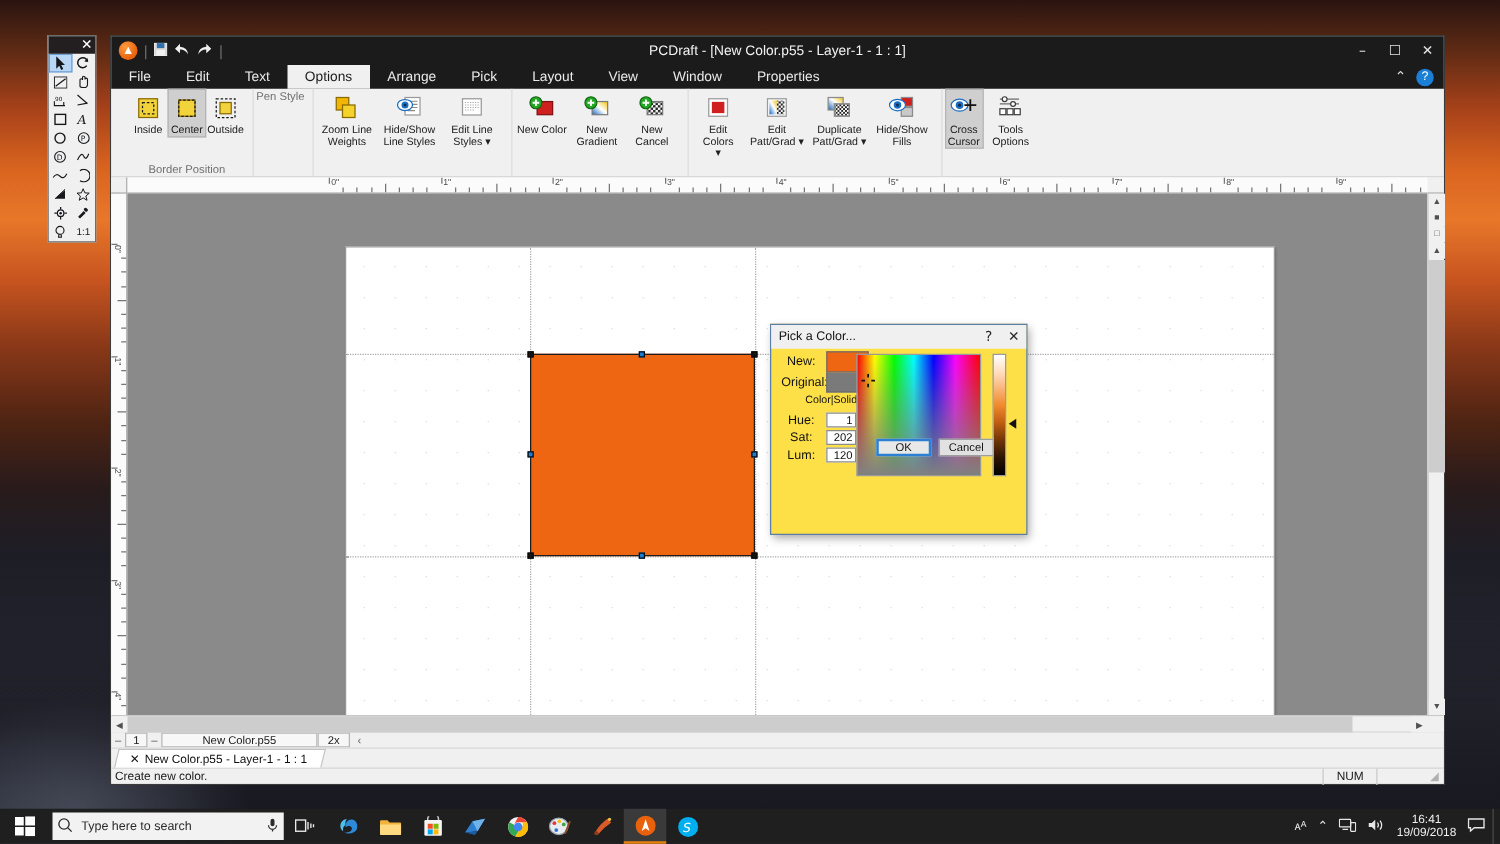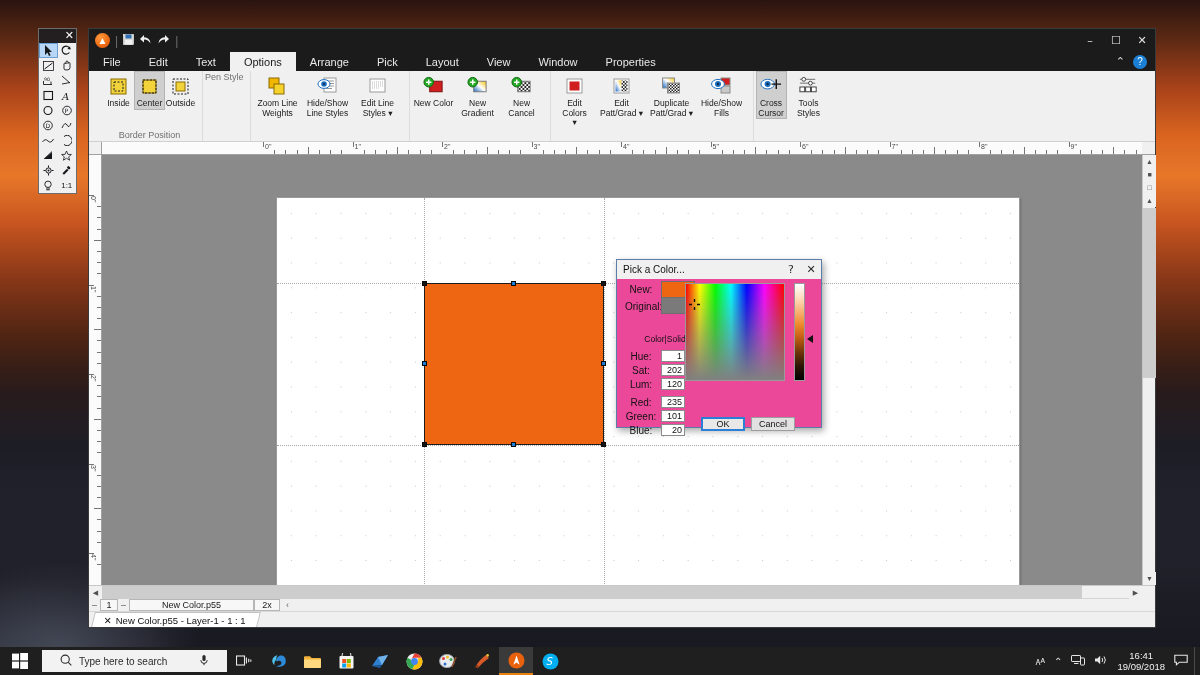--- a/index.html
+++ b/index.html
@@ -199,39 +199,39 @@
     height:13px; background:#f0f0f0; display:flex; align-items:center;
     font-size:9.5px; color:#1a1a1a; padding-left:3px; border-top:1px solid #d4d4d4; flex:none;
   }
   #statusright { margin-left:auto; display:flex; align-items:center; }
   .sb-sec { border-left:1px solid #c9c9c9; padding:0 10px; height:13px; line-height:13px; }
   #grip { width:14px; height:13px; position:relative; }
 
   
   #dialog {
     position:absolute; left:616px; top:259px; width:206px; height:169px;
-    background:#ec4899; border:1px solid #5a7ea8;
+    background:#fde047; border:1px solid #5a7ea8;
     box-shadow: 2px 3px 7px rgba(0,0,0,.35);
     font-size:9.5px; color:#111;
   }
   #dlg-title { height:19px; display:flex; align-items:center; padding-left:6px;
                background:#f0f0f0; position:relative; font-size:10px; }
   #dlg-btns { margin-left:auto; display:flex; }
   .dbtn { width:20px; height:18px; display:flex; align-items:center; justify-content:center;
           font-size:11px; color:#2b2b2b; font-family:"DejaVu Sans",sans-serif; }
   #dlg-body { position:relative; padding: 2px 8px 0; }
   .fld-row { display:flex; align-items:center; gap:4px; margin-bottom:2px; }
   .fld-lbl { width:32px; text-align:center; font-size:10px; color:#111; }
   .fld-box {
     width:24px; height:12px; background:#fff; border:1px solid #8c8c8c;
     font-size:9px; text-align:right; padding-right:2px; line-height:11px; color:#111;
   }
   #swatch-new { width:34px; height:17px; background:#ee6611; border:1px solid #6e6e6e; }
   #swatch-old { width:34px; height:16px; background:#7a7a7a; border:1px solid #6e6e6e; border-top:none;}
-  #colorsolid { font-size:8.5px; text-align:center; width:52px; margin-left:14px; color:#111;margin-top:20px; }
+  #colorsolid { font-size:8.5px; text-align:center; width:52px; margin-left:14px; color:#111; }
   #gradientbox {
     position:absolute; left:68px; top:4px; width:100px; height:98px;
     border:1px solid #9a9a9a;
     background:
       linear-gradient(to bottom, rgba(128,128,128,0) 0%, rgba(128,128,128,1) 100%),
       linear-gradient(to right,
         #ff0000 0%, #ffff00 14%, #00ff00 30%, #00ffff 46%,
         #0000ff 62%, #ff00ff 80%, #ff0000 100%);
   }
   #xhair { position:absolute; left:72px; top:20px; width:11px; height:11px; }
@@ -253,21 +253,21 @@
   .dlgbtn.default { border:2px solid #2b7fd4; background:#e8e8e8; }
 
   
   #taskbar {
     position:absolute; left:0; bottom:0; width:1200px; height:28px;
     background:#1f1f1f; display:flex; align-items:center;
   }
   #startbtn { width:40px; height:28px; display:flex;align-items:center;justify-content:center; }
   #searchbox {
     width:185px; height:22px; background:#f2f2f2; display:flex; align-items:center;
-    gap:7px; padding:0 18px; margin-left:2px; font-size:10px; color:#2b2b2b;
+    gap:7px; padding:0 4px; margin-left:2px; font-size:10px; color:#2b2b2b;
   }
   .tbicon { width:34px; height:28px; display:flex; align-items:center; justify-content:center; }
   .tbicon.active { background:#3a3a3a; border-bottom:2px solid #e8830e; }
   #tray { margin-left:auto; display:flex; align-items:center; gap:9px; padding-right:6px;
           color:#e6e6e6; font-size:10px; }
   #clock { text-align:center; line-height:11px; font-size:9.5px; color:#f0f0f0; }
   #showdesk { width:6px; height:28px; border-left:1px solid #4a4a4a; }
 </style>
 </head>
 <body>
@@ -411,20 +411,21 @@
             <path d="M1 5 L5 1 L5 3.3 Q11 3.6 11.5 9.5 Q9 5.4 5 5.6 L5 8.6 Z" fill="#f0f0f0"></path>
           </svg>
       </span>
       <span class="qat-btn">
         <svg width="13" height="11" viewBox="0 0 13 11">
             <path d="M12 5 L8 1 L8 3.3 Q2 3.6 1.5 9.5 Q4 5.4 8 5.6 L8 8.6 Z" fill="#f0f0f0"></path>
           </svg>
       </span>
       <span class="qsep">|</span>
     </div>
+    <div id="wintitle">PCDraft - [New Color.p55 - Layer-1 - 1 : 1]</div>
     <div id="wincontrols">
       <div class="wc">–</div>
       <div class="wc">☐</div>
       <div class="wc close">✕</div>
     </div>
   </div>
 
   <div id="menubar">
     <div class="mtab">File</div>
     <div class="mtab">Edit</div>
@@ -664,21 +665,21 @@
             <svg width="23" height="21" viewBox="0 0 23 21">
                 <path d="M2 3h16M2 7h16" stroke="#6a6a6a" stroke-width="1"></path>
                 <circle cx="6" cy="3" r="2" fill="#fff" stroke="#3a3a3a"></circle>
                 <circle cx="13" cy="7" r="2" fill="#fff" stroke="#3a3a3a"></circle>
                 <rect x="2" y="11" width="5" height="5" fill="#fff" stroke="#3a3a3a"></rect>
                 <rect x="8" y="11" width="5" height="5" fill="#fff" stroke="#3a3a3a"></rect>
                 <rect x="14" y="11" width="5" height="5" fill="#fff" stroke="#3a3a3a"></rect>
               </svg>
           </span>
           <span class="lbl">Tools
-Styles</span>
+Options</span>
         </div>
       </div>
       <div class="rgtitle"></div>
     </div>
   </div>
 
   <div id="workarea">
     <div id="ruler-row">
       <div id="corner"></div>
       <div id="hruler">
@@ -863,20 +864,32 @@
     <span style="padding:0 6px;color:#666">‹</span>
   </div>
 
   <div id="tabbar">
     <div class="doctab">
       <span>✕</span>
       <span>New Color.p55 - Layer-1 - 1 : 1</span>
     </div>
   </div>
 
+  <div id="statusbar">
+    <span>Create new color.</span>
+    <div id="statusright">
+      <span class="sb-sec">NUM</span>
+      <span class="sb-sec" style="width:40px"></span>
+      <span id="grip">
+        <svg width="12" height="12" viewBox="0 0 12 12">
+            <path d="M10 3 L10 10 L3 10 Z" fill="#b0b0b0"></path>
+          </svg>
+      </span>
+    </div>
+  </div>
 </div>
 
 <div id="dialog">
   <div id="dlg-title">
     <span>Pick a Color...</span>
     <div id="dlg-btns">
       <span class="dbtn">?</span>
       <span class="dbtn">✕</span>
     </div>
   </div>
@@ -901,34 +914,20 @@
       <div class="fld-row">
         <span class="fld-lbl">Sat:</span>
         <span class="fld-box">202</span>
       </div>
       <div class="fld-row">
         <span class="fld-lbl">Lum:</span>
         <span class="fld-box">120</span>
       </div>
     </div>
 
-    <div style="margin-top:6px">
-      <div class="fld-row">
-        <span class="fld-lbl">Red:</span>
-        <span class="fld-box">235</span>
-      </div>
-      <div class="fld-row">
-        <span class="fld-lbl">Green:</span>
-        <span class="fld-box">101</span>
-      </div>
-      <div class="fld-row">
-        <span class="fld-lbl">Blue:</span>
-        <span class="fld-box">20</span>
-      </div>
-    </div>
 
     <div id="gradientbox"></div>
     <div id="xhair">
       <svg width="11" height="11" viewBox="0 0 11 11">
         <path d="M5.5 0 L5.5 3 M5.5 8 L5.5 11 M0 5.5 L3 5.5 M8 5.5 L11 5.5" stroke="#111" stroke-width="1.4"></path>
       </svg>
     </div>
     <div id="lumbar"></div>
     <div id="lummark"></div>
 

